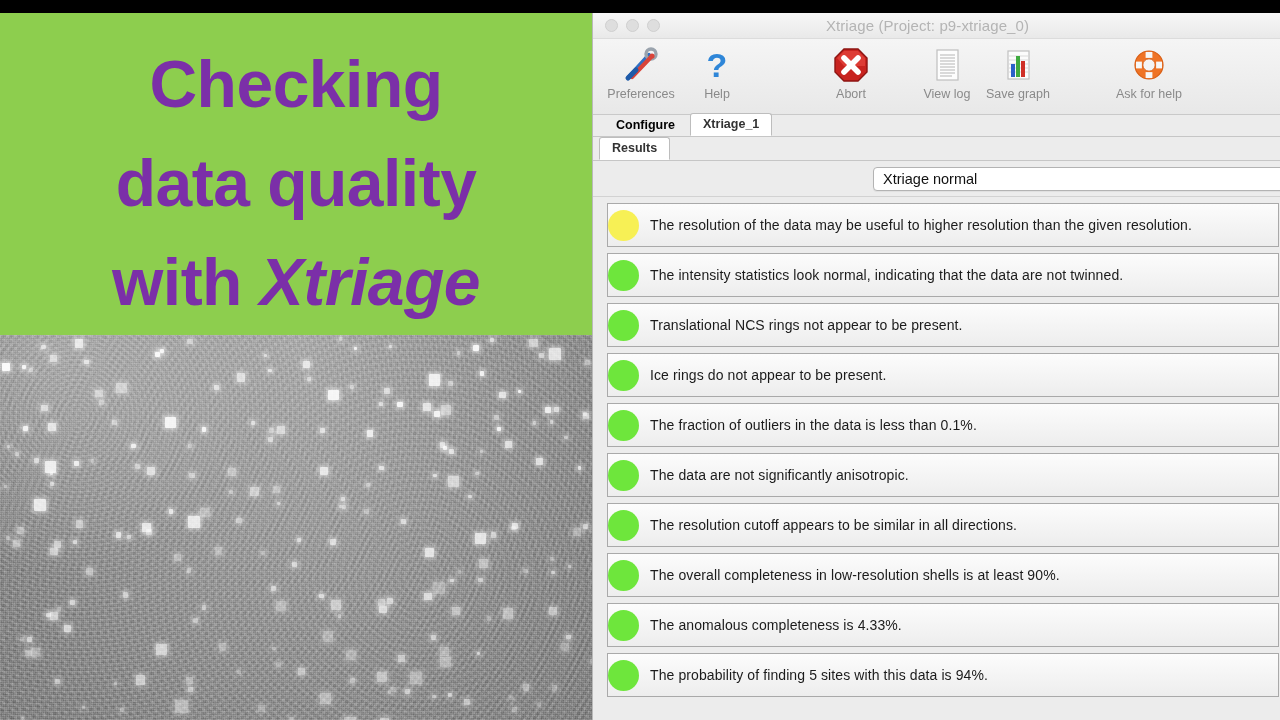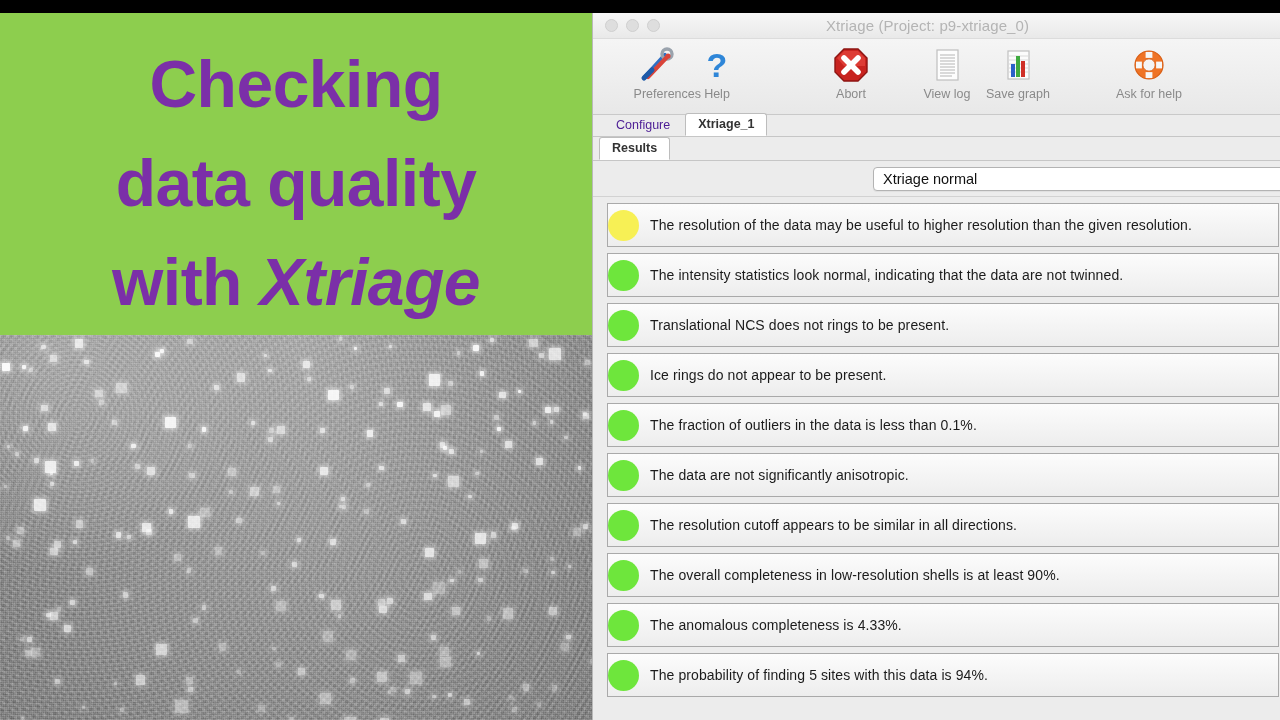--- a/index.html
+++ b/index.html
@@ -88,21 +88,21 @@
   
   .tabrow {
     position:relative; height:22px; width:100%;
     background:#ececec; border-bottom:1px solid #c6c6c6;
     display:flex; align-items:flex-end; padding-left:10px; gap:2px;
   }
   .tab {
     font-size:12.5px; color:#333; padding:3px 12px 3px 12px;
     line-height:15px; border:1px solid transparent; border-bottom:none;
   }
-  .tab.inactive { color:#4c1d95; }
+  .tab.inactive { color:#000000;font-weight:bold; }
   .tab.active {
     background:#ffffff; font-weight:bold;
     border:1px solid #bdbdbd; border-bottom:1px solid #fff;
     border-radius:3px 3px 0 0;
   }
   .tabrow2 {
     position:relative; height:24px; width:100%;
     background:#ececec; border-bottom:1px solid #c6c6c6;
     display:flex; align-items:flex-end; padding-left:6px;
   }
@@ -377,21 +377,21 @@
       <div class="lights">
         <div class="light"></div>
         <div class="light"></div>
         <div class="light"></div>
       </div>
       <div class="win-title">Xtriage (Project: p9-xtriage_0)</div>
     </div>
 
     <div class="toolbar">
 
-      <div class="tb-item" style="left:20px;text-align:right;">
+      <div class="tb-item" style="left:4px;">
         <div class="tb-icon">
           <svg width="38" height="38" viewBox="0 0 38 38">
             <g stroke-linecap="round">
               <line x1="7" y1="31" x2="27" y2="9" stroke="#2f6fc4" stroke-width="4.2"></line>
               <circle cx="29" cy="8" r="5" fill="none" stroke="#9aa3ad" stroke-width="3.4"></circle>
               <line x1="9" y1="30" x2="30" y2="10" stroke="#cfd4da" stroke-width="1.2"></line>
               <line x1="10" y1="31" x2="29" y2="11" stroke="#d9443a" stroke-width="4.2"></line>
               <circle cx="30" cy="10" r="2.6" fill="#d9443a"></circle>
               <line x1="6" y1="32" x2="14" y2="24" stroke="#1e5aa8" stroke-width="5"></line>
             </g>
@@ -501,21 +501,21 @@
         <div class="res-row">
           <div class="dot" style="background: rgb(247, 240, 85);"></div>
           <div class="res-text">The resolution of the data may be useful to higher resolution than the given resolution.</div>
         </div>
         <div class="res-row">
           <div class="dot" style="background: rgb(110, 230, 60);"></div>
           <div class="res-text">The intensity statistics look normal, indicating that the data are not twinned.</div>
         </div>
         <div class="res-row">
           <div class="dot" style="background: rgb(110, 230, 60);"></div>
-          <div class="res-text">Translational NCS does not rings to be present.</div>
+          <div class="res-text">Translational NCS rings not appear to be present.</div>
         </div>
         <div class="res-row">
           <div class="dot" style="background: rgb(110, 230, 60);"></div>
           <div class="res-text">Ice rings do not appear to be present.</div>
         </div>
         <div class="res-row">
           <div class="dot" style="background: rgb(110, 230, 60);"></div>
           <div class="res-text">The fraction of outliers in the data is less than 0.1%.</div>
         </div>
         <div class="res-row">

